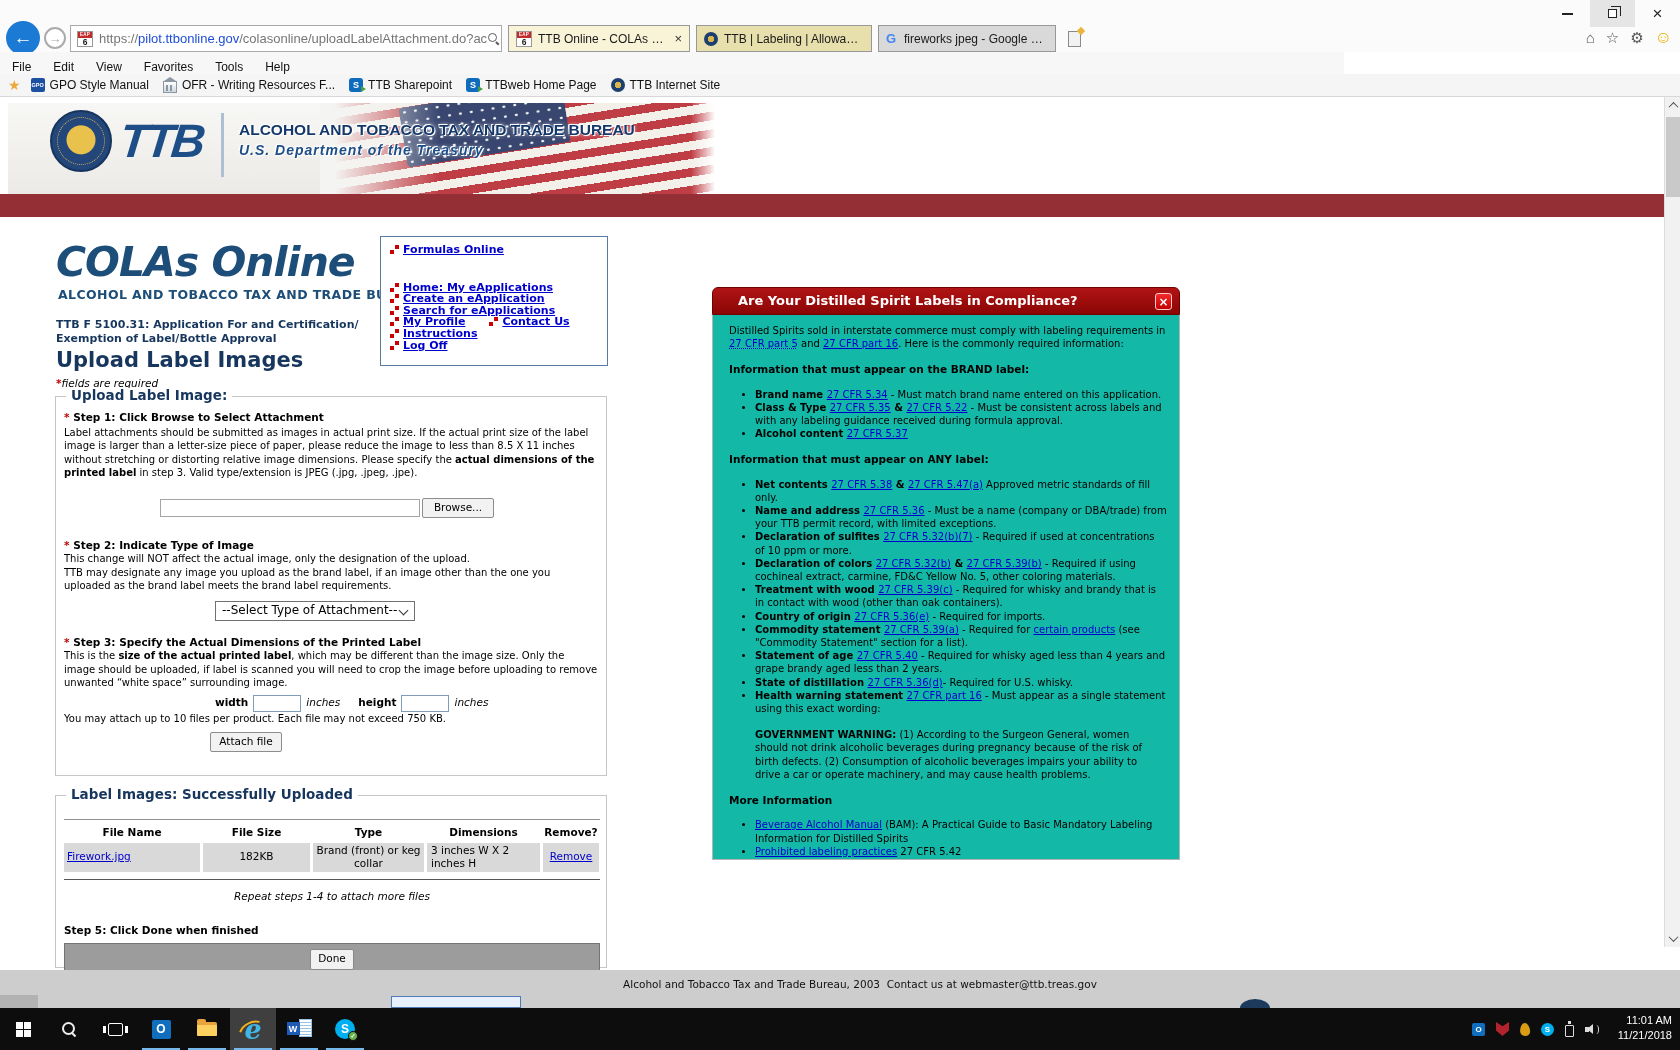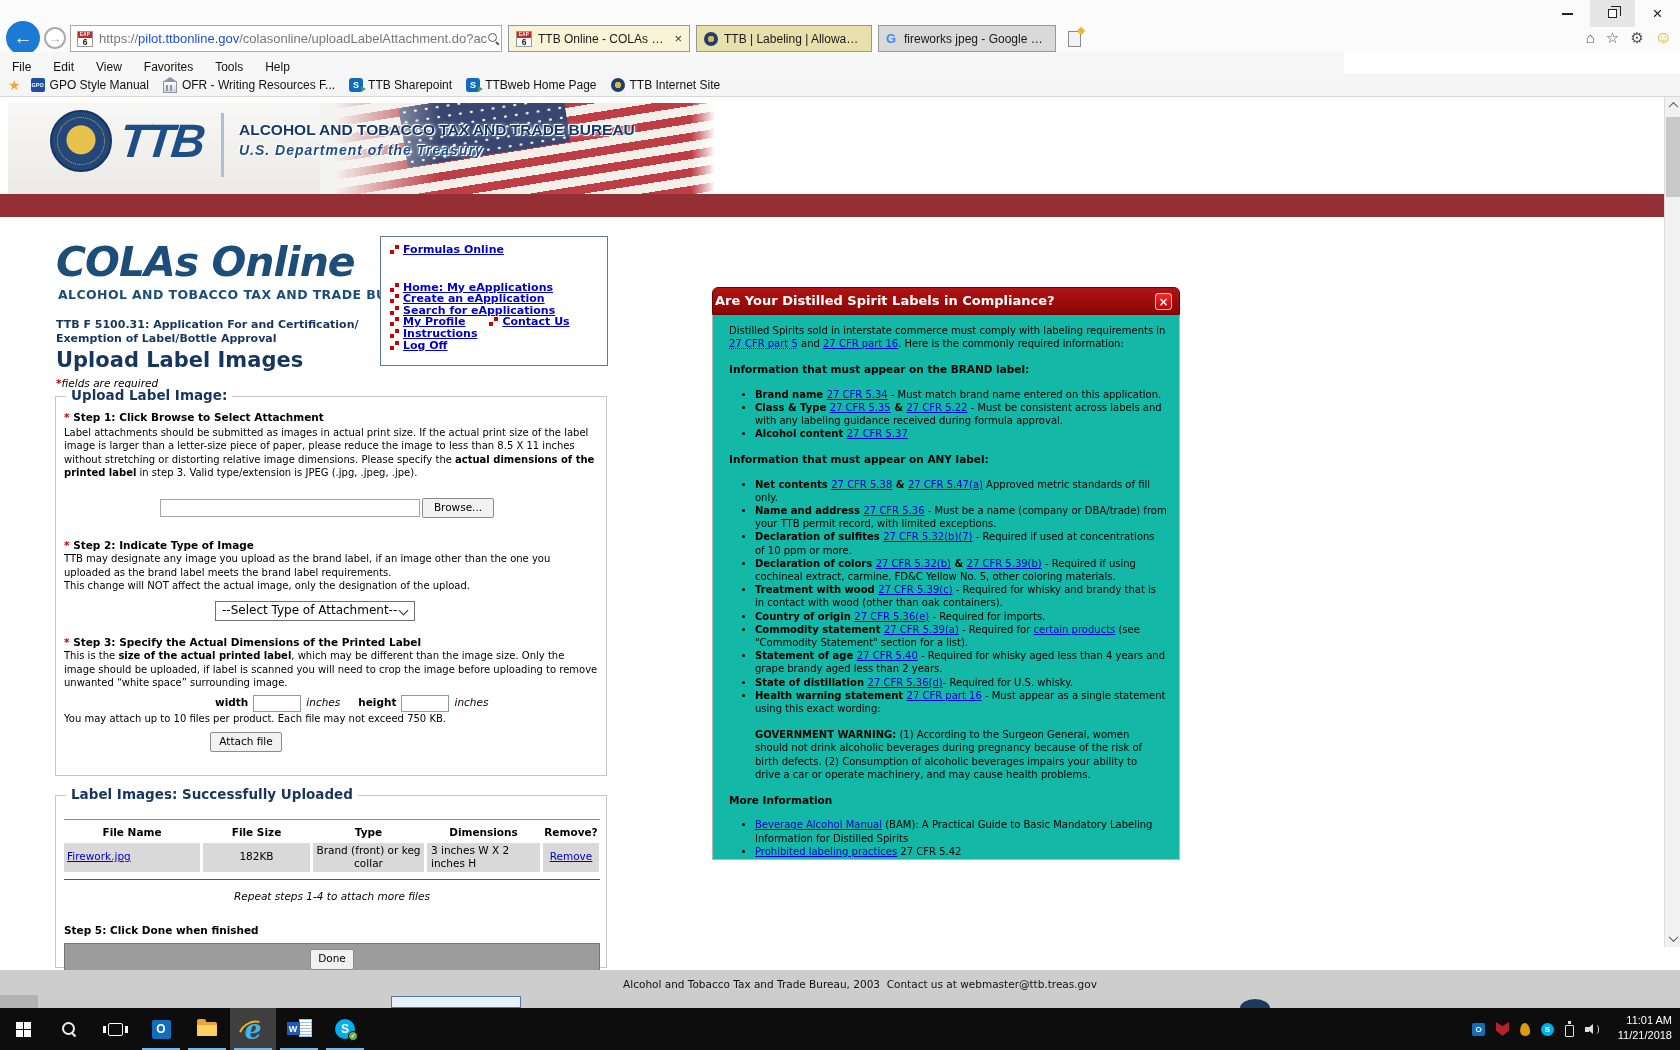--- a/index.html
+++ b/index.html
@@ -105,21 +105,21 @@
   .td.c2,.td.c3,.td.c5{justify-content:center;text-align:center}
   .td.c4{justify-content:flex-start;padding-left:4px}
   .tbl-bottom{border-bottom:1.5px solid #555;margin-top:7px;width:536px}
   .lnk{color:#0000cc;text-decoration:underline}
   .lnk.dotted{text-decoration:underline dotted}
   .repeatnote{margin-top:10px;width:536px;text-align:center;font-style:italic;font-size:10.5px}
   .step5{margin-top:21px;font-weight:bold;font-size:10.5px}
   .donebar{margin-top:5px;width:536px;height:33px;background:#9c9c9c;border:1px solid #757575;display:flex;align-items:center;justify-content:center}
   .donebtn{width:44px;height:21px;background:#f1f1f1;border:1px solid #8a8a8a}
   
-  .pop-h{position:absolute;left:712px;top:287px;width:468px;height:28px;background:linear-gradient(180deg,#b11414,#8b0505);border:1px solid #6e0202;border-radius:6px 6px 0 0;color:#fff;font-weight:bold;font-size:13px;line-height:26px;padding-left:2px;font-family:"DejaVu Sans",sans-serif}
+  .pop-h{position:absolute;left:712px;top:287px;width:468px;height:28px;background:linear-gradient(180deg,#b11414,#8b0505);border:1px solid #6e0202;border-radius:6px 6px 0 0;color:#fff;font-weight:bold;font-size:13px;line-height:26px;padding-left:25px;font-family:"DejaVu Sans",sans-serif}
   .pop-x{position:absolute;right:7px;top:5px;width:17px;height:17px;background:linear-gradient(#f52a2a,#c40000);border:1px solid #ffc9c9;border-radius:3px;color:#fff;font-size:12px;font-weight:bold;display:flex;align-items:center;justify-content:center;line-height:1}
   .pop-b{position:absolute;left:712px;top:315px;width:468px;height:545px;background:#14b8a6;border:1px solid #b5b5b5;border-top:none;padding:9px 12px 0 16px;font-family:"DejaVu Sans",sans-serif;font-size:10px;line-height:13.2px;color:#000}
   .pop-b h4{font-size:10.5px;margin-top:13px}
   .pop-b ul{margin-top:11px;padding-left:26px}
   .pop-b li{margin:0}
   .warnpara{margin:13px 2px 0 26px}
   
   .footerbar{position:absolute;left:0;top:970px;width:1680px;height:38px;background:#cdcdcd}
   .footertext{position:absolute;left:0;top:8px;width:100%;text-align:center;text-indent:40px;font-size:10.5px;color:#111;font-family:"DejaVu Sans",sans-serif;white-space:pre}
   .frag-corner{position:absolute;left:0;top:995px;width:38px;height:13px;background:#b2b2b2}
@@ -313,22 +313,22 @@
 
     <div class="steptitle"><span class="redstar">* </span><span>Step 1: Click Browse to Select Attachment</span></div>
     <div style="margin-top:1px">Label attachments should be submitted as images in actual print size. If the actual print size of the label image is larger than a letter-size piece of paper, please reduce the image to less than 8.5 X 11 inches without stretching or distorting relative image dimensions. Please specify the <b>actual dimensions of the printed label</b> in step 3. Valid type/extension is JPEG (.jpg, .jpeg, .jpe).</div>
 
     <div class="filerow">
       <input class="filetext" type="text" style="">
       <span class="btn browsebtn">Browse...</span>
     </div>
 
     <div class="steptitle" style="margin-top:21px"><span class="redstar">* </span><span>Step 2: Indicate Type of Image</span></div>
+    <div>This change will NOT affect the actual image, only the designation of the upload.</div>
     <div>TTB may designate any image you upload as the brand label, if an image other than the one you uploaded as the brand label meets the brand label requirements.</div>
-    <div>This change will NOT affect the actual image, only the designation of the upload.</div>
 
     <div class="selectbox">
       <span>--Select Type of Attachment--</span>
       <span class="selchev"></span>
     </div>
 
     <div class="steptitle" style="margin-top:15px"><span class="redstar">* </span><span>Step 3: Specify the Actual Dimensions of the Printed Label</span></div>
     <div>This is the <b>size of the actual printed label</b>, which may be different than the image size. Only the image should be uploaded, if label is scanned you will need to crop the image before uploading to remove unwanted “white space” surrounding image.</div>
 
     <div class="dimsrow">

